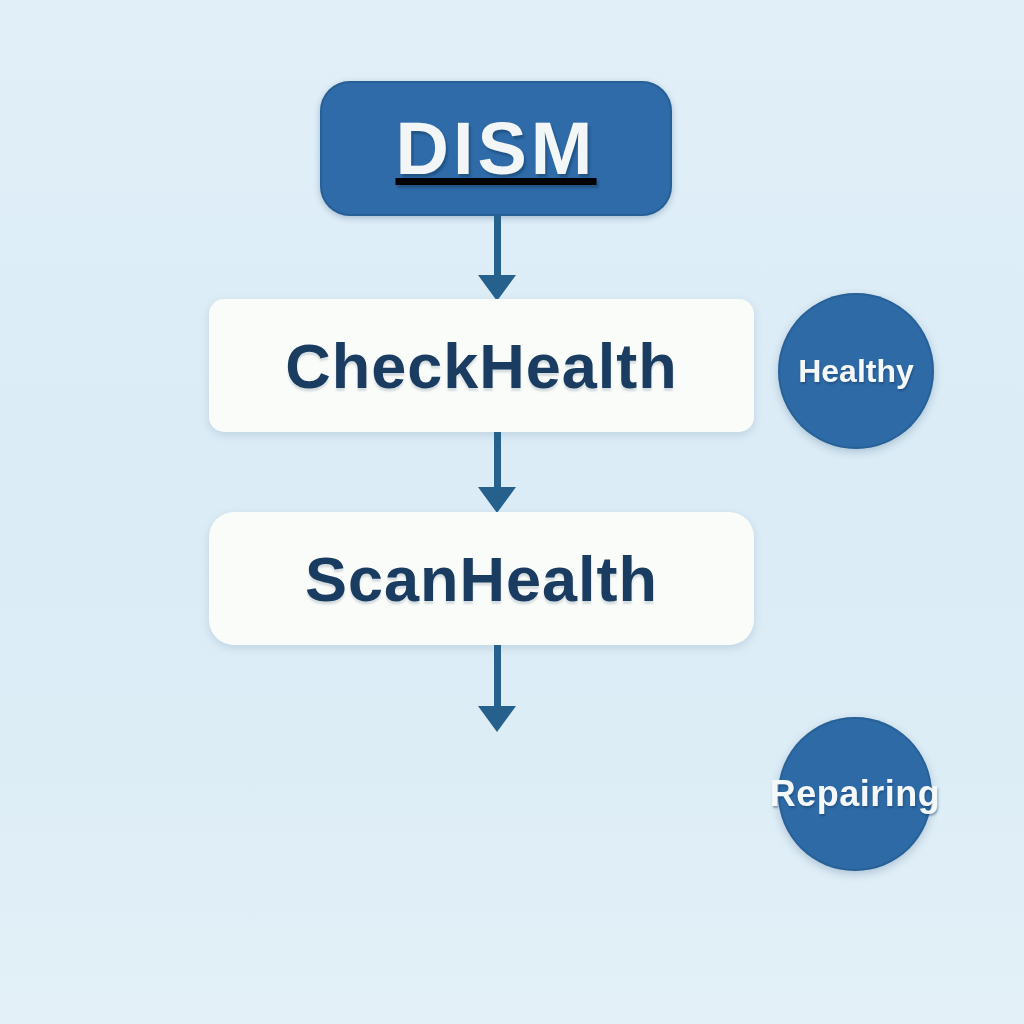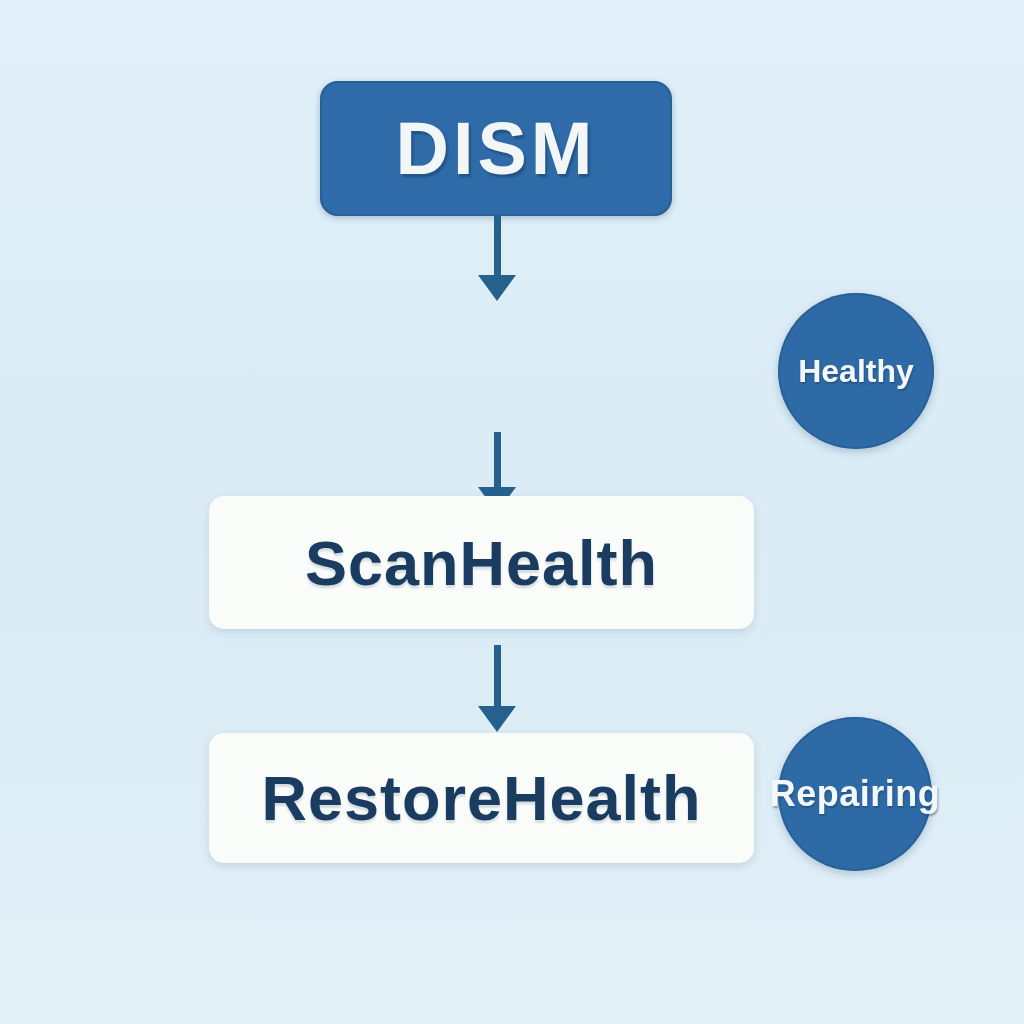--- a/index.html
+++ b/index.html
@@ -18,25 +18,26 @@
   }
 
   
   .root-node {
     position: absolute;
     left: 320px;
     top: 81px;
     width: 352px;
     height: 135px;
     background: #2e6ba8;
-    border-radius: 18px;
+    border-radius: 30px;
     box-shadow: 0 2px 6px rgba(60, 95, 135, 0.35), inset 0 0 0 2px rgba(20, 60, 100, 0.25);
     display: flex;
     align-items: center;
     justify-content: center;
+    text-decoration: underline;
   }
   .root-node .root-label {
     color: #f2f6f6;
     font-size: 74px;
     font-weight: bold;
     letter-spacing: 4px;
     text-shadow: 2px 3px 2px rgba(20, 55, 95, 0.45);
   }
 
   
@@ -53,21 +54,21 @@
     justify-content: center;
   }
   .step-card .step-label {
     color: #1a3c61;
     font-size: 63px;
     font-weight: bold;
     letter-spacing: 1px;
     text-shadow: 0 3px 2px rgba(120, 140, 160, 0.28);
   }
   .card-check   { top: 299px; }
-  .card-scan    { top: 496px; }
+  .card-scan    { top: 512px; border-radius: 25px; }
   .card-restore { top: 733px; height: 130px; }
 
   
   .flow-arrow {
     position: absolute;
     left: 478px;
     width: 38px;
   }
   .flow-arrow .shaft {
     position: absolute;
@@ -132,40 +133,40 @@
 
   <div class="root-node">
     <span class="root-label">DISM</span>
   </div>
 
   <div class="flow-arrow arrow-1">
     <div class="shaft"></div>
     <div class="head"></div>
   </div>
 
+  <div class="step-card card-check">
+    <span class="step-label">CheckHealth</span>
+  </div>
 
   <div class="status-circle circle-healthy">
     <span class="status-label">Healthy</span>
   </div>
 
   <div class="flow-arrow arrow-2">
     <div class="shaft"></div>
     <div class="head"></div>
   </div>
 
   <div class="step-card card-scan">
     <span class="step-label">ScanHealth</span>
   </div>
 
   <div class="flow-arrow arrow-3">
     <div class="shaft"></div>
     <div class="head"></div>
   </div>
 
-  <div class="step-card card-restore">
-    <span class="step-label">RestoreHealth</span>
-  </div>
 
   <div class="status-circle circle-repairing">
     <span class="status-label">Repairing</span>
   </div>
 
 </div>
 
 </body></html>

